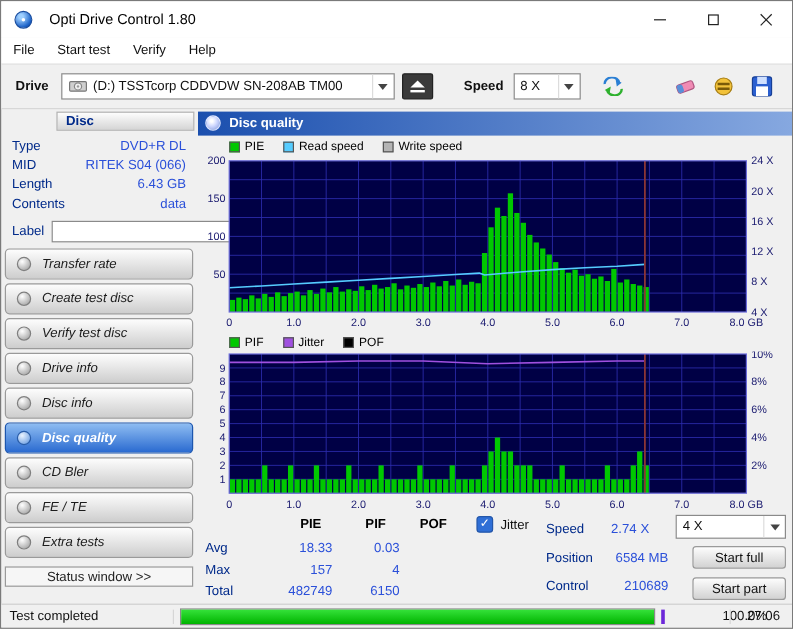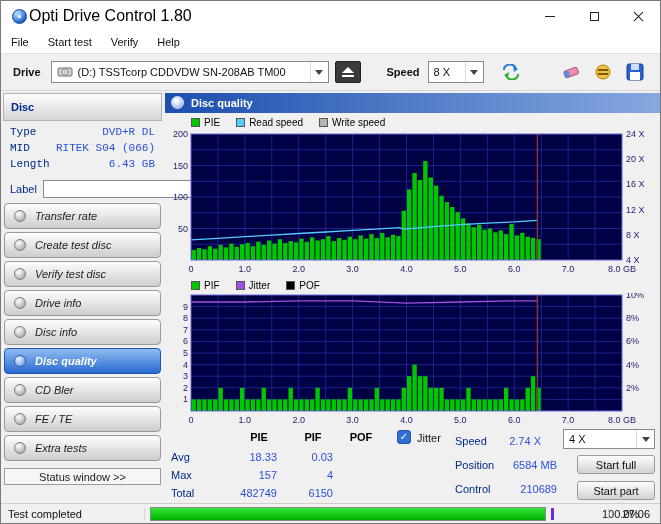--- a/index.html
+++ b/index.html
@@ -8,21 +8,21 @@
          border:1px solid #7a7a7a; overflow:hidden; font-size:11px; color:#111; }
 
   
   .titlebar { position:absolute; top:0; left:0; right:0; height:30px; background:#fff;
               display:flex; align-items:center; }
   .app-icon { width:15px; height:15px; border-radius:50%; margin-left:11px;
               background:radial-gradient(circle at 35% 30%, #9fd0ff 15%, #1c62c8 70%, #0a3e8f);
               border:1px solid #1a4d9e; position:relative; }
   .app-icon::after{ content:""; position:absolute; left:5px; top:5px; width:3px; height:3px;
               border-radius:50%; background:#fff; }
-  .title-text { margin-left:2px; font-size:16px; color:#000; }
+  .title-text { margin-left:14px; font-size:12px; color:#000; }
   .win-btns { margin-left:auto; display:flex; height:100%; }
   .win-btn { width:44px; height:100%; display:flex; align-items:center; justify-content:center; }
   .glyph-min { width:10px; height:1px; background:#222; }
   .glyph-max { width:9px; height:9px; border:1px solid #222; }
   .glyph-close { position:relative; width:11px; height:11px; }
   .glyph-close::before,.glyph-close::after { content:""; position:absolute; left:-1px; top:5px;
       width:13px; height:1px; background:#222; }
   .glyph-close::before{ transform:rotate(45deg);} .glyph-close::after{ transform:rotate(-45deg);}
 
   
@@ -44,24 +44,24 @@
            border-top:5px solid #444; }
   .drive-combo { width:278px; margin-left:10px; }
   .speed-combo { width:56px; margin-left:8px; }
   .tool-btn { height:24px; display:flex; align-items:center; justify-content:center; }
   .eject-btn { width:26px; height:22px; margin-left:6px; background:#3a3a3a;
                border:1px solid #222; border-radius:2px; }
   .icon-btn { width:26px; margin-left:6px; background:transparent; border:none; }
 
   
   .sidebar { position:absolute; left:2px; top:92px; width:159px; height:412px; }
-  .group-header { height:28px; background:linear-gradient(#fdfdfd,#d5d5d5); border:1px solid #b3b3b3;
-                  display:flex; align-items:center; padding-left:7px; font-weight:bold; color:#002a8a; }
+  .group-header { height:16px; background:linear-gradient(#fdfdfd,#d5d5d5); border:1px solid #b3b3b3;
+                  display:flex; align-items:center; padding-left:7px; font-weight:bold; color:#002a8a;margin-left:44px; }
   .info-table { padding:5px 7px 2px 7px; }
-  .info-row { display:flex; justify-content:space-between; height:16px; align-items:flex-start;font-family:Liberation Mono, monospace; }
+  .info-row { display:flex; justify-content:space-between; height:16px; align-items:center; }
   .info-label { color:#002a8a; }
   .info-value { color:#2b50d9; }
   .label-row { display:flex; align-items:center; padding:2px 7px 0 7px; gap:6px; height:24px; }
   .label-input { flex:1; height:18px; border:1px solid #8a8a8a; background:#fff; font-size:11px;
                  font-family:"Liberation Sans",sans-serif; padding:0 3px; }
   .label-icon-btn { width:22px; height:20px; border:1px solid #9a9a9a; border-radius:3px;
                  background:linear-gradient(#fdfdfd,#d8d8d8); display:flex; align-items:center; justify-content:center; }
   .side-btn { height:26px; margin:3px 1px 0 1px; border:1px solid #9a9a9a; border-radius:4px;
               background:linear-gradient(#fdfdfd,#cdcdcd); display:flex; align-items:center;
               padding-left:9px; color:#1c1c1c;font-style:italic; }
@@ -201,20 +201,24 @@
         <span class="info-label">Type</span>
         <span class="info-value">DVD+R DL</span>
       </div>
       <div class="info-row">
         <span class="info-label">MID</span>
         <span class="info-value">RITEK S04 (066)</span>
       </div>
       <div class="info-row">
         <span class="info-label">Length</span>
         <span class="info-value">6.43 GB</span>
+      </div>
+      <div class="info-row">
+        <span class="info-label">Contents</span>
+        <span class="info-value">data</span>
       </div>
     </div>
     <div class="label-row">
       <span class="info-label">Label</span>
       <input class="label-input" type="text" value="" style="">
       <div class="label-icon-btn">
         <svg width="14" height="14">
           <circle cx="7" cy="7" r="6" fill="#ffd34d" stroke="#b8922a"></circle>
           <circle cx="5" cy="5.5" r="1" fill="#333"></circle>
             <circle cx="9" cy="5.5" r="1" fill="#333"></circle>

